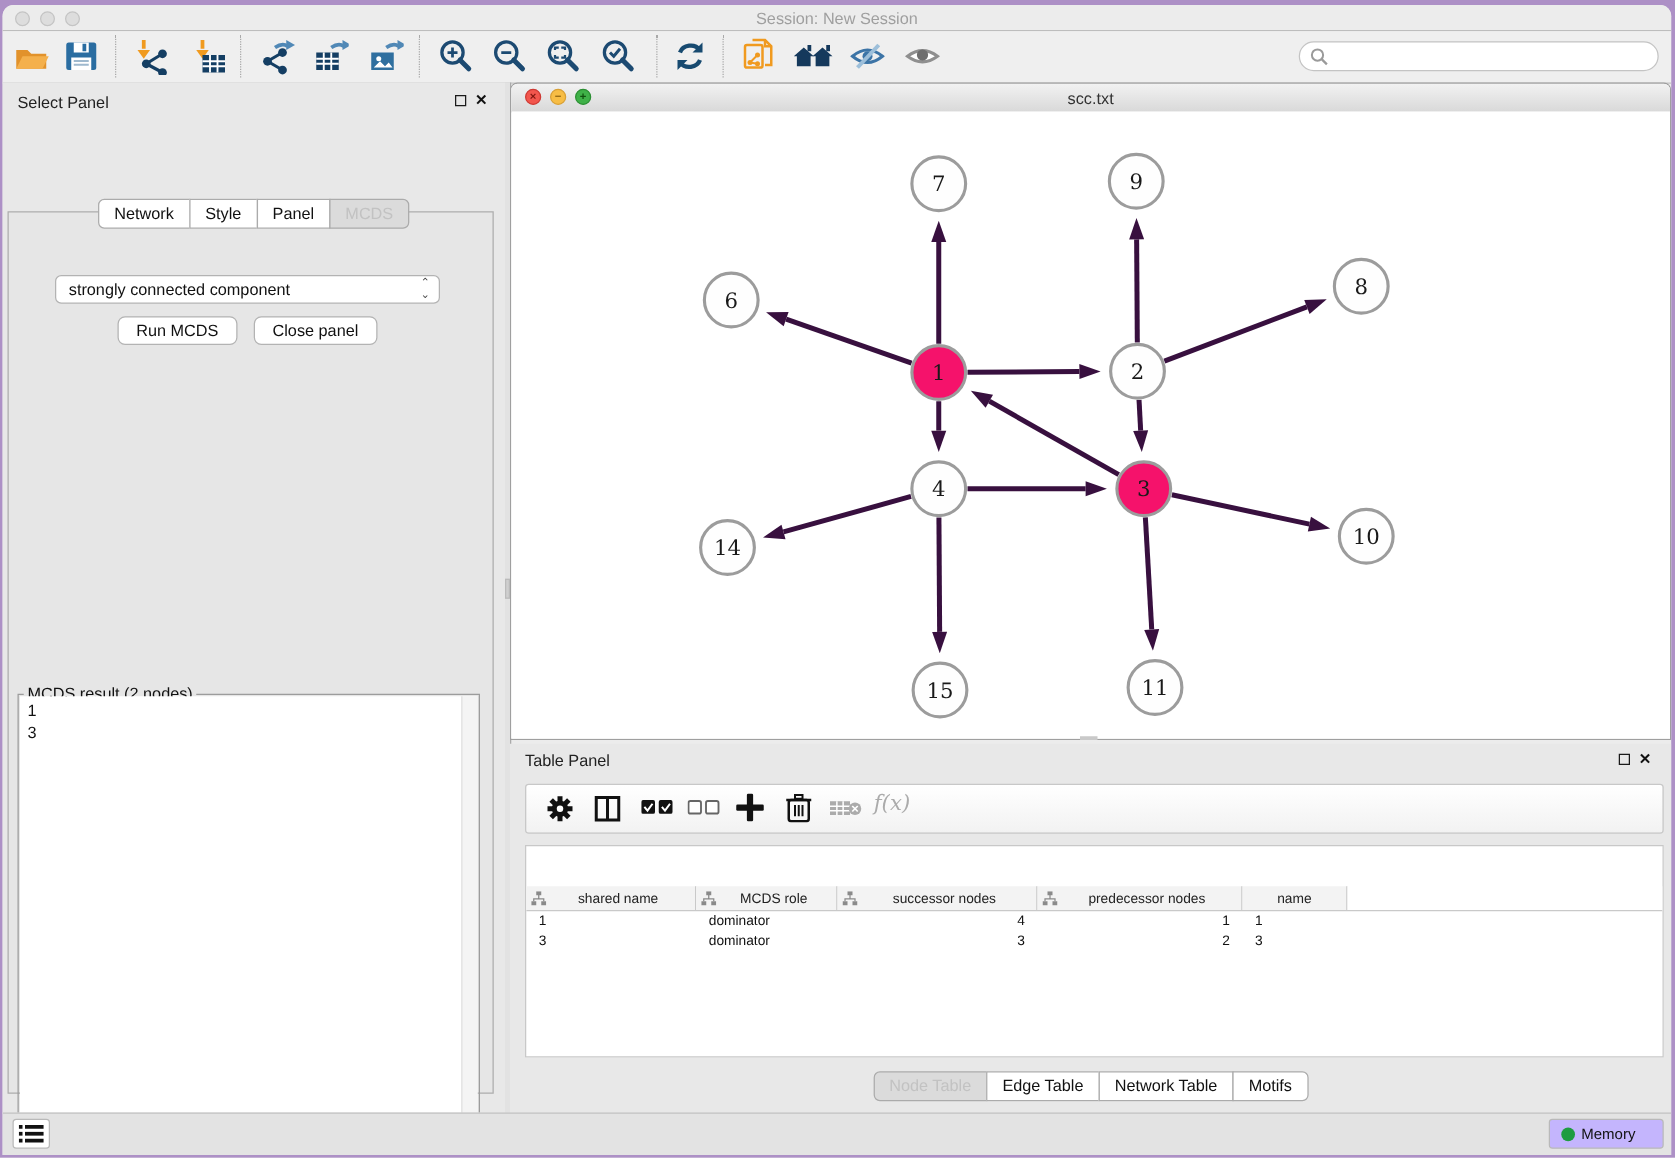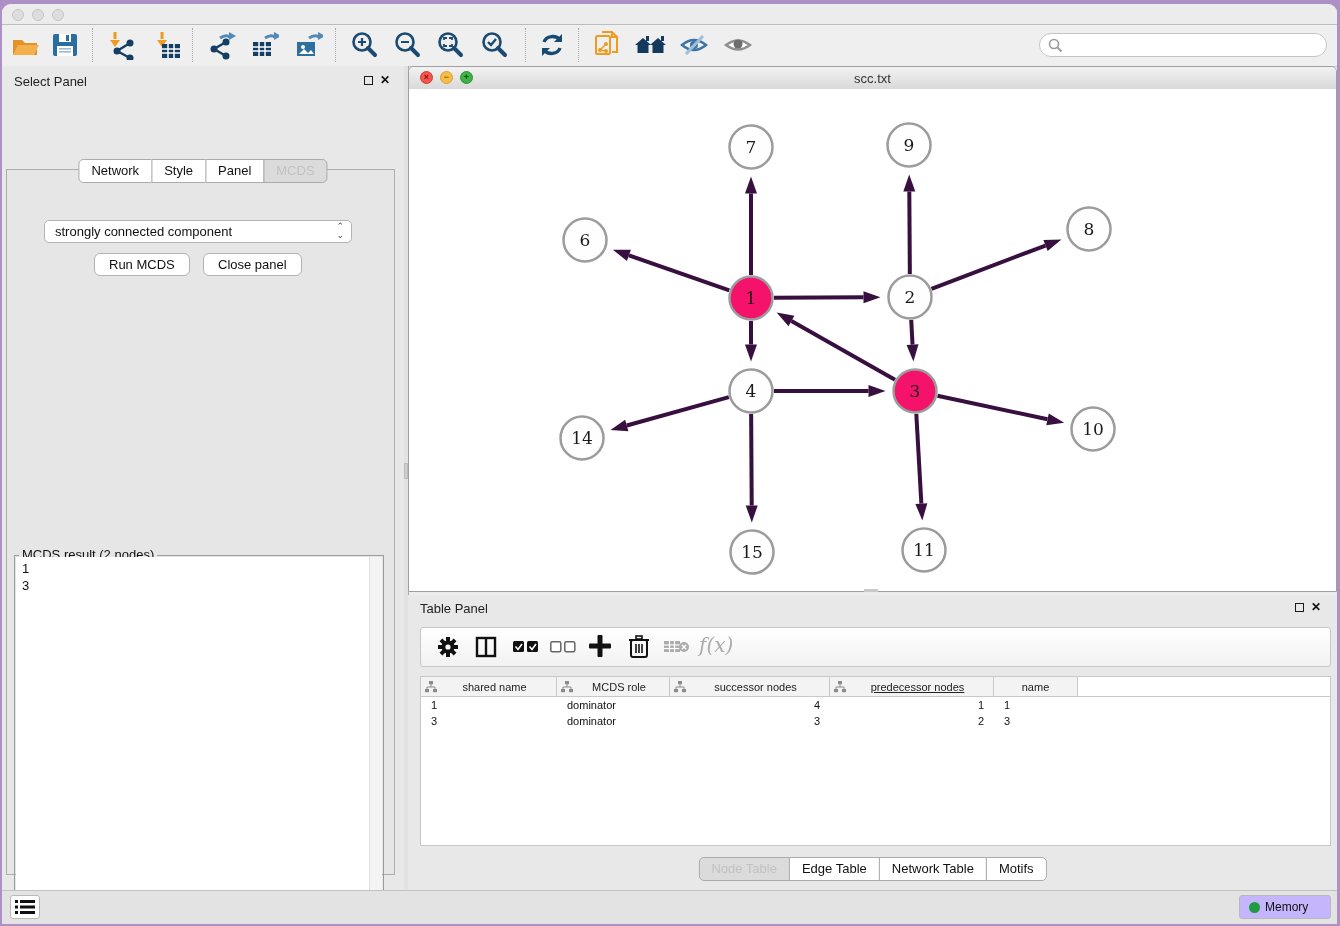--- a/index.html
+++ b/index.html
@@ -56,21 +56,21 @@
   .tl2{position:absolute;top:4px;width:13px;height:13px;border-radius:50%;box-sizing:border-box;text-align:center;font-size:9px;font-weight:bold;line-height:11px;}
   #net-canvas{position:absolute;top:22px;left:0;right:0;bottom:0;background:#FFF;}
   #h-grip{position:absolute;left:862px;top:585px;width:14px;height:3px;background:#C9C9C9;}
 
   
   #table-panel{position:absolute;left:406px;top:591px;right:0;bottom:33px;background:#E8E8E8;}
   #tp-header{position:absolute;top:6px;left:12px;font-size:13px;color:#222;}
   #tp-toolbar{position:absolute;left:12px;right:6px;top:32px;height:40px;background:linear-gradient(#FFFFFF,#F2F2F2);border:1px solid #C8C8C8;border-radius:3px;box-sizing:border-box;}
   .tpi{position:absolute;top:8px;}
   #tp-table{position:absolute;left:12px;right:6px;top:81px;bottom:45px;background:#FFF;border:1px solid #C8C8C8;box-sizing:border-box;overflow:hidden;}
-  #thead{display:flex;height:19px;border-bottom:1px solid #C9C9C9;font-size:11px;color:#222;}
+  #thead{display:flex;height:19px;border-bottom:1px solid #C9C9C9;font-size:11px;color:#222;margin-top:32px;}
   .th{background:#F3F3F3;border-right:1px solid #C9C9C9;box-sizing:border-box;display:flex;align-items:center;padding:0 4px;}
   .th .lbl{flex:1;text-align:center;}
   .th.filler{background:#FFF;border-right:none;}
   .tr{display:flex;height:16px;font-size:11px;color:#111;}
   .td{box-sizing:border-box;padding:0 10px;line-height:16px;overflow:hidden;white-space:nowrap;}
   #tp-tabs{left:50%;transform:translateX(-50%);bottom:10px;top:auto;}
 
   
   #statusbar{position:absolute;left:0;right:0;bottom:0;height:33px;background:#E3E3E3;border-top:1px solid #C2C2C2;}
   #list-btn{position:absolute;left:8px;top:4px;width:30px;height:24px;background:#FFF;border:1px solid #B9B9B9;border-radius:3px;box-sizing:border-box;}
@@ -81,20 +81,21 @@
 </head>
 <body>
 
 <div id="frame">
 <div id="window">
 
   <div id="titlebar">
     <span class="tl" style="left:10px"></span>
     <span class="tl" style="left:30px"></span>
     <span class="tl" style="left:50px"></span>
+    <span class="title">Session: New Session</span>
   </div>
 
   <div id="toolbar">
     <div class="tbi" style="left:8px">
       <svg width="30" height="30">
             <path d="M3 10 h9 l3 3 h12 v12 h-24 z" fill="#E2922B"></path>
             <path d="M3 25 l5-10 h21 l-5 10 z" fill="#F4B04C"></path>
           </svg>
     </div>
     <div class="tbi" style="left:48px">
@@ -420,21 +421,21 @@
               <g stroke="#FFF" stroke-width="1.2">
                 <line x1="0" y1="6" x2="16" y2="6"></line>
                 <line x1="0" y1="9.5" x2="16" y2="9.5"></line>
                 <line x1="5.5" y1="2" x2="5.5" y2="13"></line>
                 <line x1="10.5" y1="2" x2="10.5" y2="13"></line>
               </g>
               <circle cx="20" cy="8" r="5" fill="#ABABAB"></circle>
               <path d="M17.8 5.8 l4.4 4.4 M22.2 5.8 l-4.4 4.4" stroke="#FFF" stroke-width="1.4"></path>
             </svg>
       </div>
-      <div class="tpi" style="left:278px;top:5px;font-family:'DejaVu Serif',serif;font-style:italic;font-size:20px;color:#ABABAB;">f(x)</div>
+      <div class="tpi" style="left:278px;top:5px;font-family:'DejaVu Serif',serif;font-style:italic;font-size:17px;color:#ABABAB;">f(x)</div>
     </div>
     <div id="tp-table">
       <div id="thead">
             <div class="th" style="width: 136px;">
               <svg width="12" height="12" style="flex:none">
                 <g fill="#8A8A8A">
                   <rect x="4" y="0" width="4" height="3.2"></rect>
                   <rect x="0" y="8" width="4" height="3.2"></rect>
                   <rect x="8" y="8" width="4" height="3.2"></rect>
                 </g>
@@ -463,21 +464,21 @@
                   <rect x="4" y="0" width="4" height="3.2"></rect>
                   <rect x="0" y="8" width="4" height="3.2"></rect>
                   <rect x="8" y="8" width="4" height="3.2"></rect>
                 </g>
                 <g stroke="#8A8A8A" stroke-width="1">
                   <path d="M6 3 v3 M2 8 v-2 h8 v2" fill="none"></path>
                 </g>
               </svg>
               <span class="lbl">successor nodes</span>
             </div>
-            <div class="th" style="width: 164px; text-decoration: underline;">
+            <div class="th" style="width: 164px;">
               <svg width="12" height="12" style="flex:none">
                 <g fill="#8A8A8A">
                   <rect x="4" y="0" width="4" height="3.2"></rect>
                   <rect x="0" y="8" width="4" height="3.2"></rect>
                   <rect x="8" y="8" width="4" height="3.2"></rect>
                 </g>
                 <g stroke="#8A8A8A" stroke-width="1">
                   <path d="M6 3 v3 M2 8 v-2 h8 v2" fill="none"></path>
                 </g>
               </svg>

